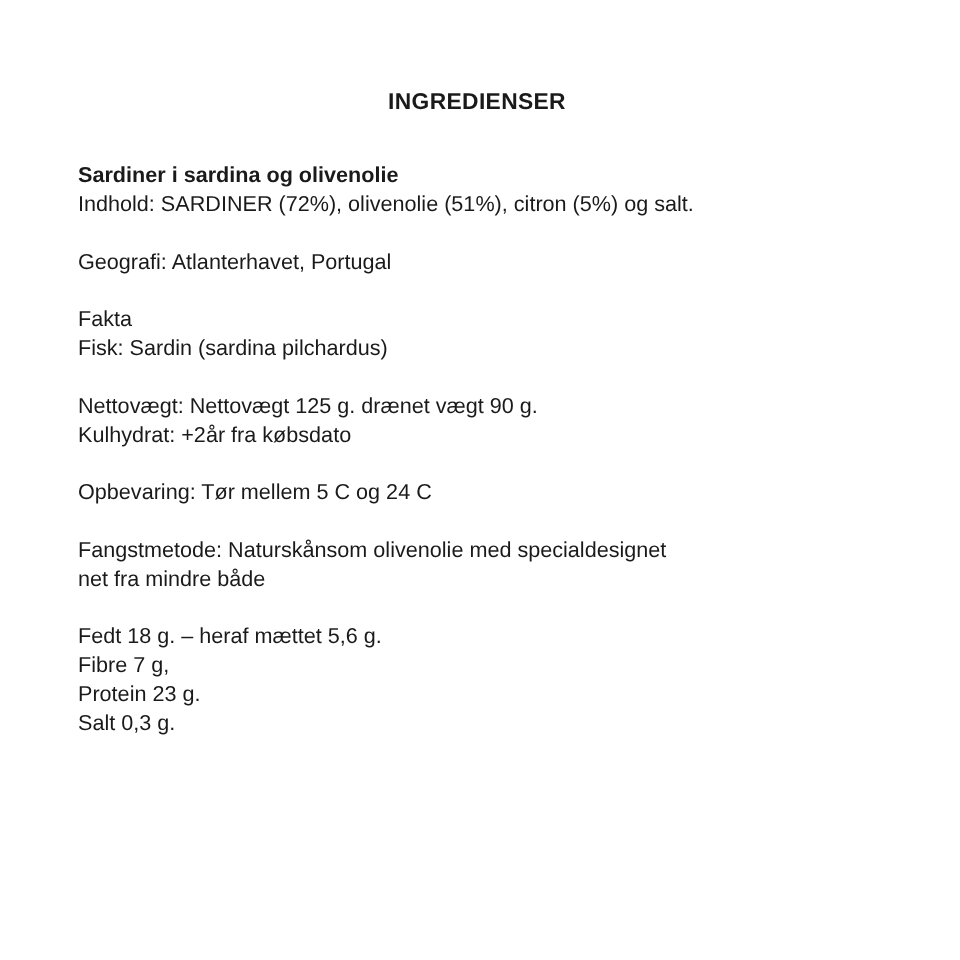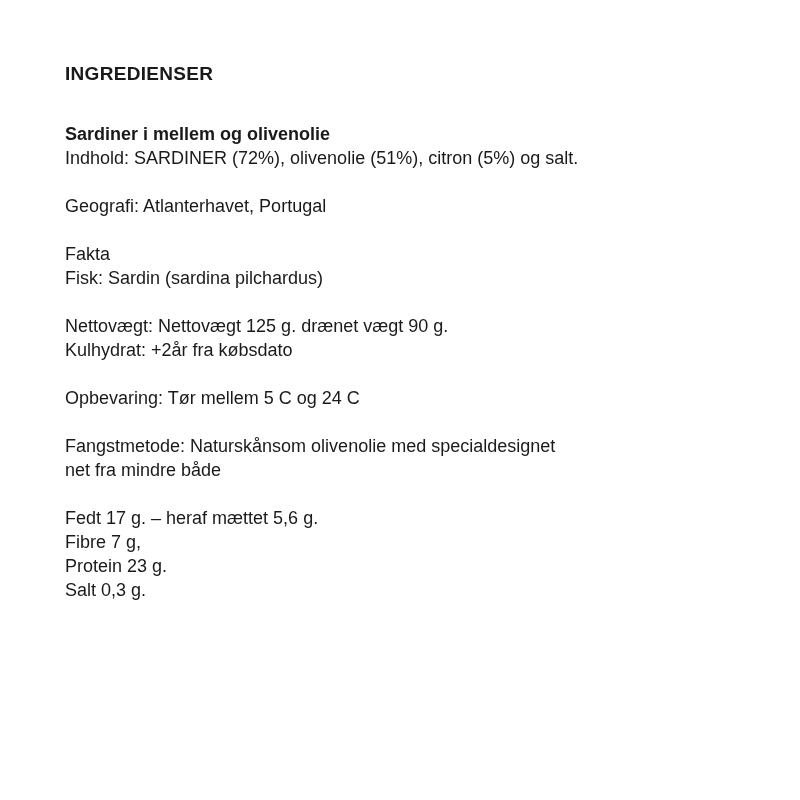--- a/index.html
+++ b/index.html
@@ -13,40 +13,41 @@
     font-family: "Liberation Sans", "DejaVu Sans", sans-serif;
   }
   .doc {
     padding: 62px 70px 0 65px;
   }
   .doc-title {
     font-size: 19px;
     font-weight: 700;
     line-height: 24px;
     letter-spacing: 0.3px;
-    margin: 0 0 36px 0;
+    margin: 12px 0 36px 0;
+    text-align: center;
   }
   .para {
     margin: 0 0 24px 0;
     font-size: 18px;
     line-height: 24px;
     max-width: 590px;
   }
   .line { display: block; }
   .bold { font-weight: 700; }
 </style>
 </head>
 <body>
 
 <div class="doc">
 
   <h1 class="doc-title">INGREDIENSER</h1>
 
   <p class="para">
-    <span class="line bold">Sardiner i mellem og olivenolie</span>
+    <span class="line bold">Sardiner i sardina og olivenolie</span>
     <span class="line">Indhold: SARDINER (72%), olivenolie (51%), citron (5%) og salt.</span>
   </p>
 
   <p class="para">
     <span class="line">Geografi: Atlanterhavet, Portugal</span>
   </p>
 
   <p class="para">
     <span class="line">Fakta</span>
     <span class="line">Fisk: Sardin (sardina pilchardus)</span>
@@ -60,19 +61,19 @@
   <p class="para">
     <span class="line">Opbevaring: Tør mellem 5 C og 24 C</span>
   </p>
 
   <p class="para">
     <span class="line">Fangstmetode: Naturskånsom olivenolie med specialdesignet</span>
     <span class="line">net fra mindre både</span>
   </p>
 
   <p class="para">
-    <span class="line">Fedt 17 g. – heraf mættet 5,6 g.</span>
+    <span class="line">Fedt 18 g. – heraf mættet 5,6 g.</span>
     <span class="line">Fibre 7 g,</span>
     <span class="line">Protein 23 g.</span>
     <span class="line">Salt 0,3 g.</span>
   </p>
 
 </div>
 
 </body></html>

